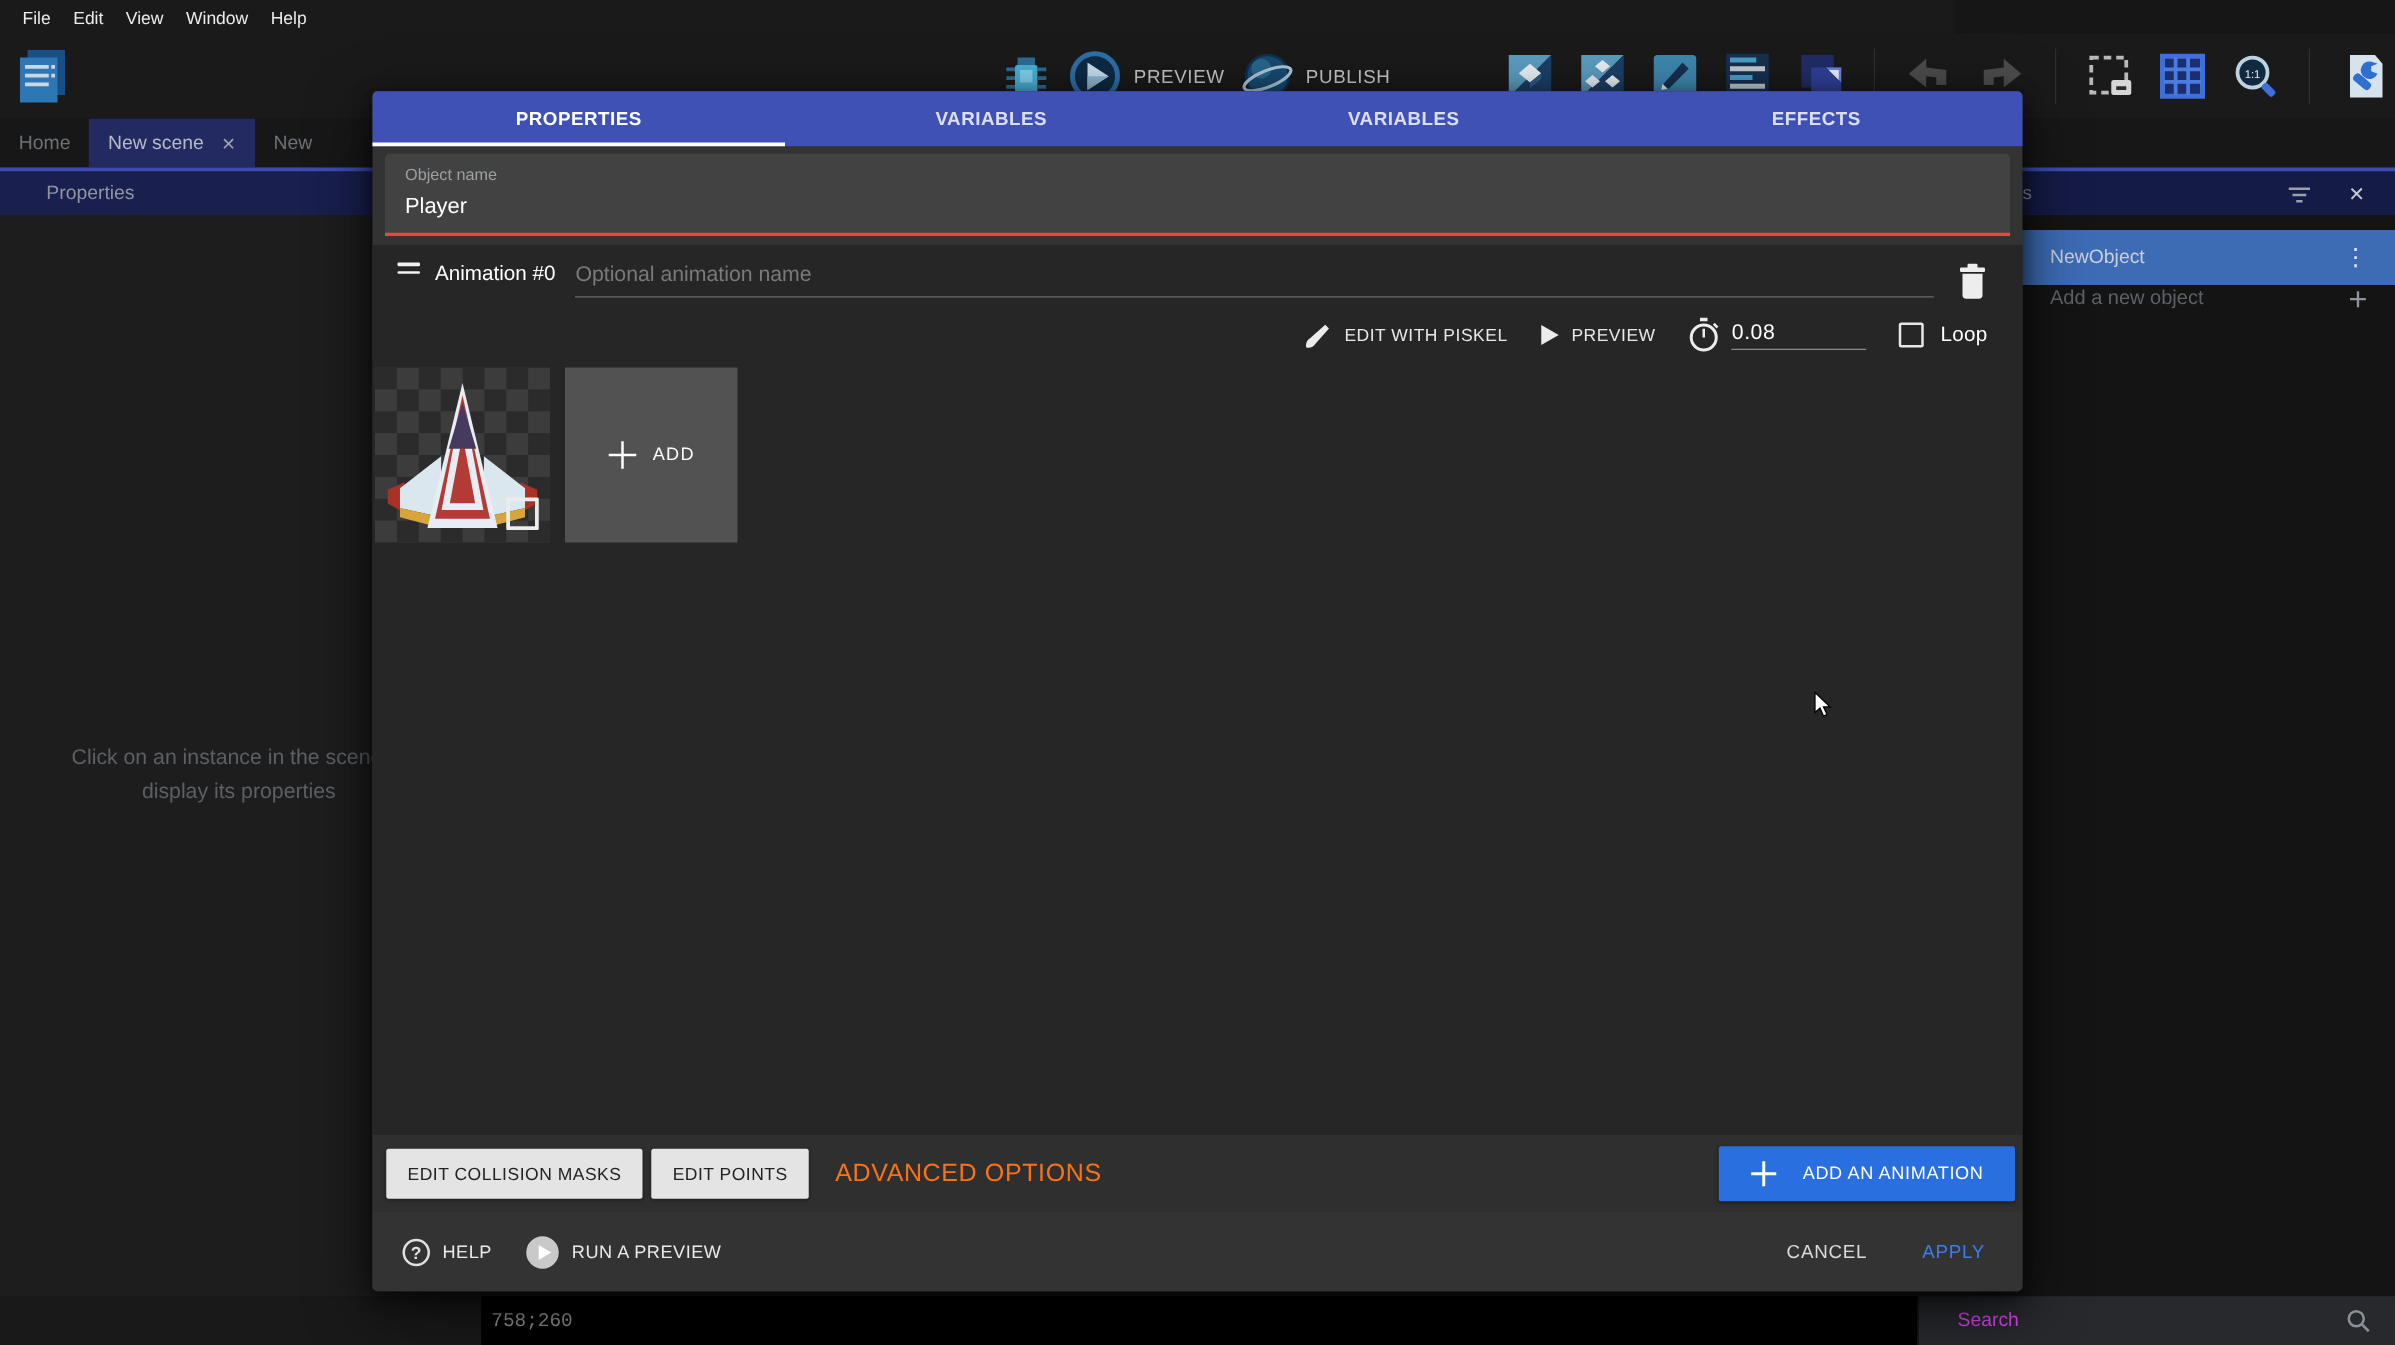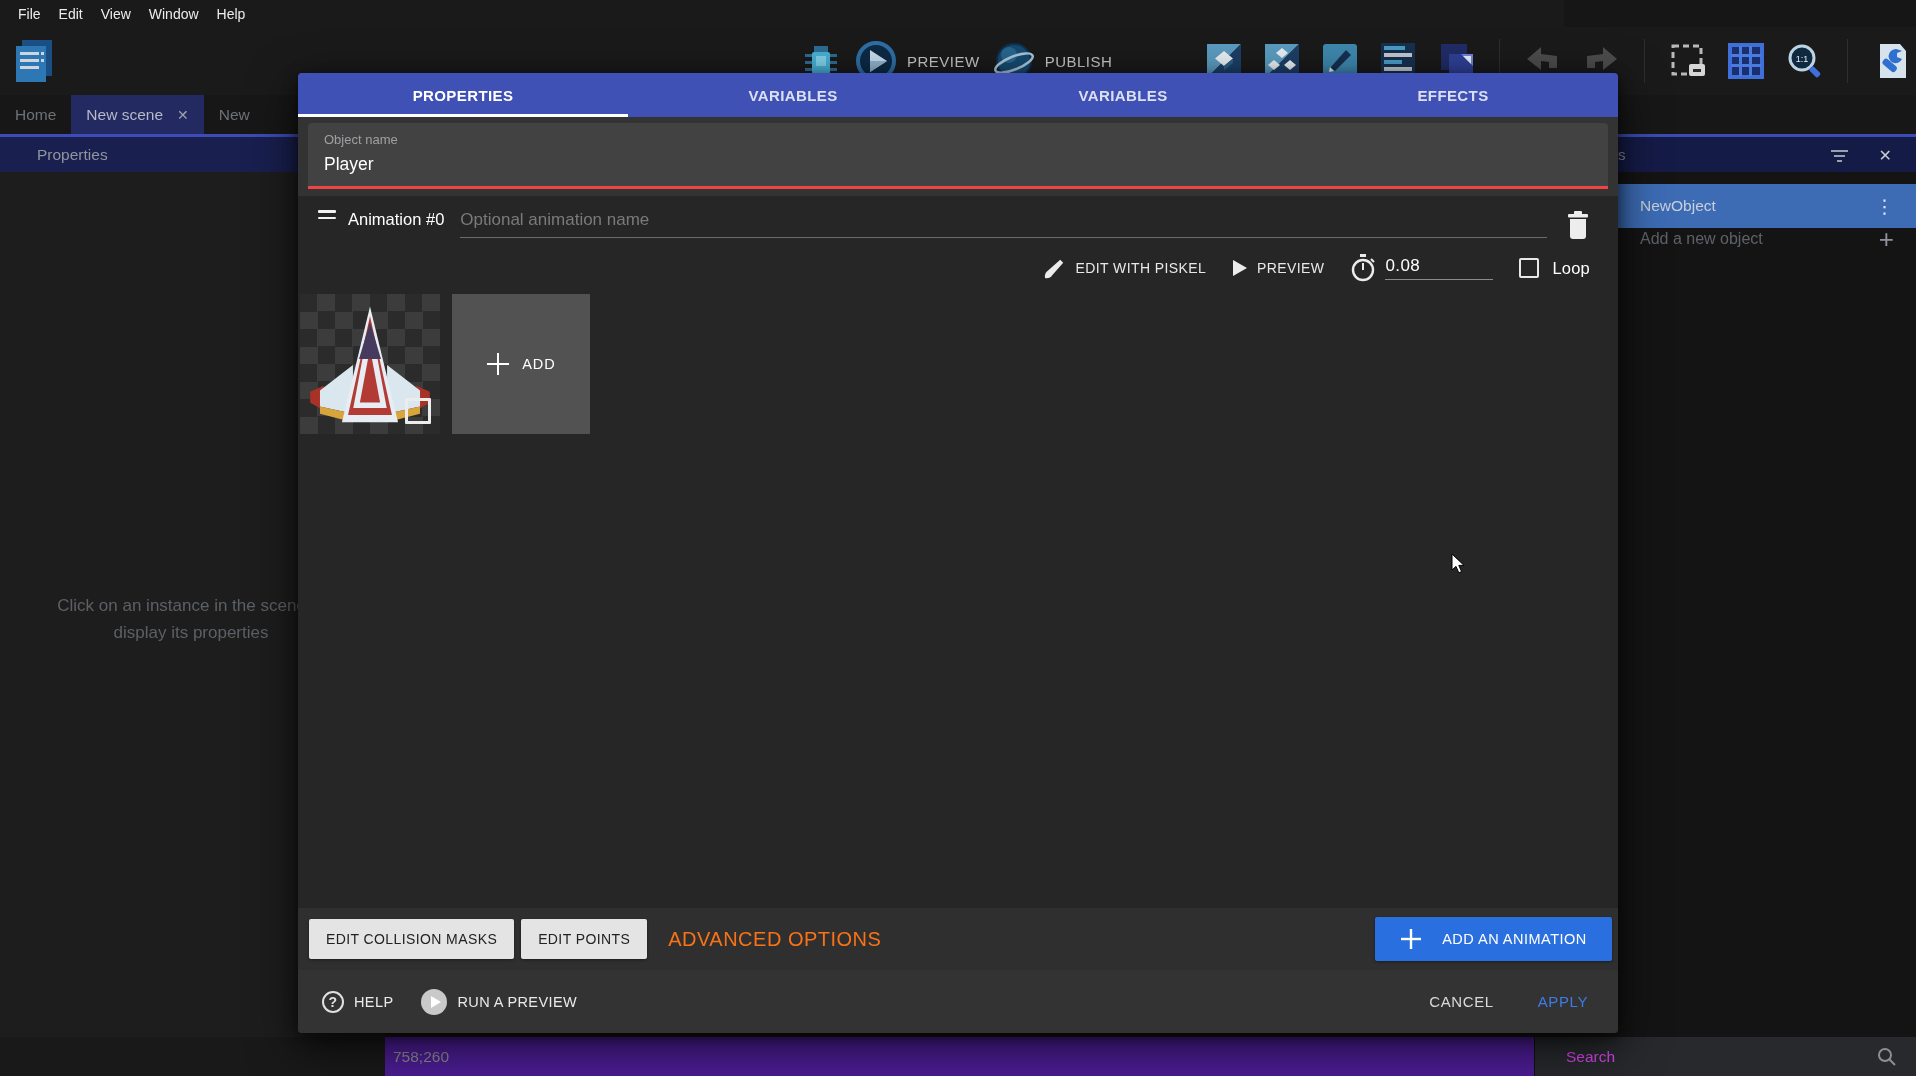--- a/index.html
+++ b/index.html
@@ -40,21 +40,21 @@
   .filter-icon i { display:block; height:2px; background:#9aa0aa; margin:0 auto 3px; }
   .filter-icon i:nth-child(1){width:17px} .filter-icon i:nth-child(2){width:11px} .filter-icon i:nth-child(3){width:5px}
   #right-close { position:absolute; right:24px; top:9px; color:#c6cad2; font-size:16px; cursor:pointer; }
   .obj-row { position:absolute; left:0; top:38px; width:100%; height:44px; background:#3d6cb5; display:flex; align-items:center; padding-left:27px; color:#c9cfdc; font-size:15.5px;margin-top:12px; }
   .obj-row .more { position:absolute; right:22px; color:#e4e8ef; font-size:19px; letter-spacing:0; cursor:pointer; }
   .add-row { position:absolute; left:0; top:82px; width:100%; height:46px; display:flex; align-items:center; padding-left:27px; color:#5d6269; font-size:16px; }
   .add-row .plus { position:absolute; right:22px; color:#8f949c; font-size:26px; font-weight:300; cursor:pointer; }
 
   
   #status-left { left:0; top:1037px; width:385px; height:39px; background:#191919; }
-  #status-bar { left:385px; top:1037px; width:1149px; height:39px; background:#4c1d95; display:flex; align-items:center; }
+  #status-bar { left:385px; top:1037px; width:1149px; height:39px; background:#000000; display:flex; align-items:center;font-family:Liberation Mono, monospace; }
   #status-bar .coords { margin-left:8px; color:#8e8e8e; font-size:15.5px; }
   #search-bar { left:1534px; top:1037px; width:382px; height:39px; background:#27292d; border-left:1px solid #111; display:flex; align-items:center; }
   #search-bar .ph { margin-left:31px; color:#d946ef; font-size:15.5px; }
   #search-bar svg { position:absolute; right:18px; top:9px; }
 
   
   #dialog { left:298px; top:73px; width:1320px; height:960px; background:#333333; border-radius:4px; box-shadow:0 14px 48px rgba(0,0,0,.65), 0 4px 14px rgba(0,0,0,.5); display:flex; flex-direction:column; z-index:10; }
   #dialog-tabs { height:44px; background:#3f51b5; border-radius:4px 4px 0 0; display:flex; flex-shrink:0; }
   .dtab { width:25%; display:flex; align-items:center; justify-content:center; color:rgba(255,255,255,.82); font-size:15px; font-weight:bold; letter-spacing:.4px; position:relative; cursor:pointer; }
   .dtab.active { color:#fff; }

